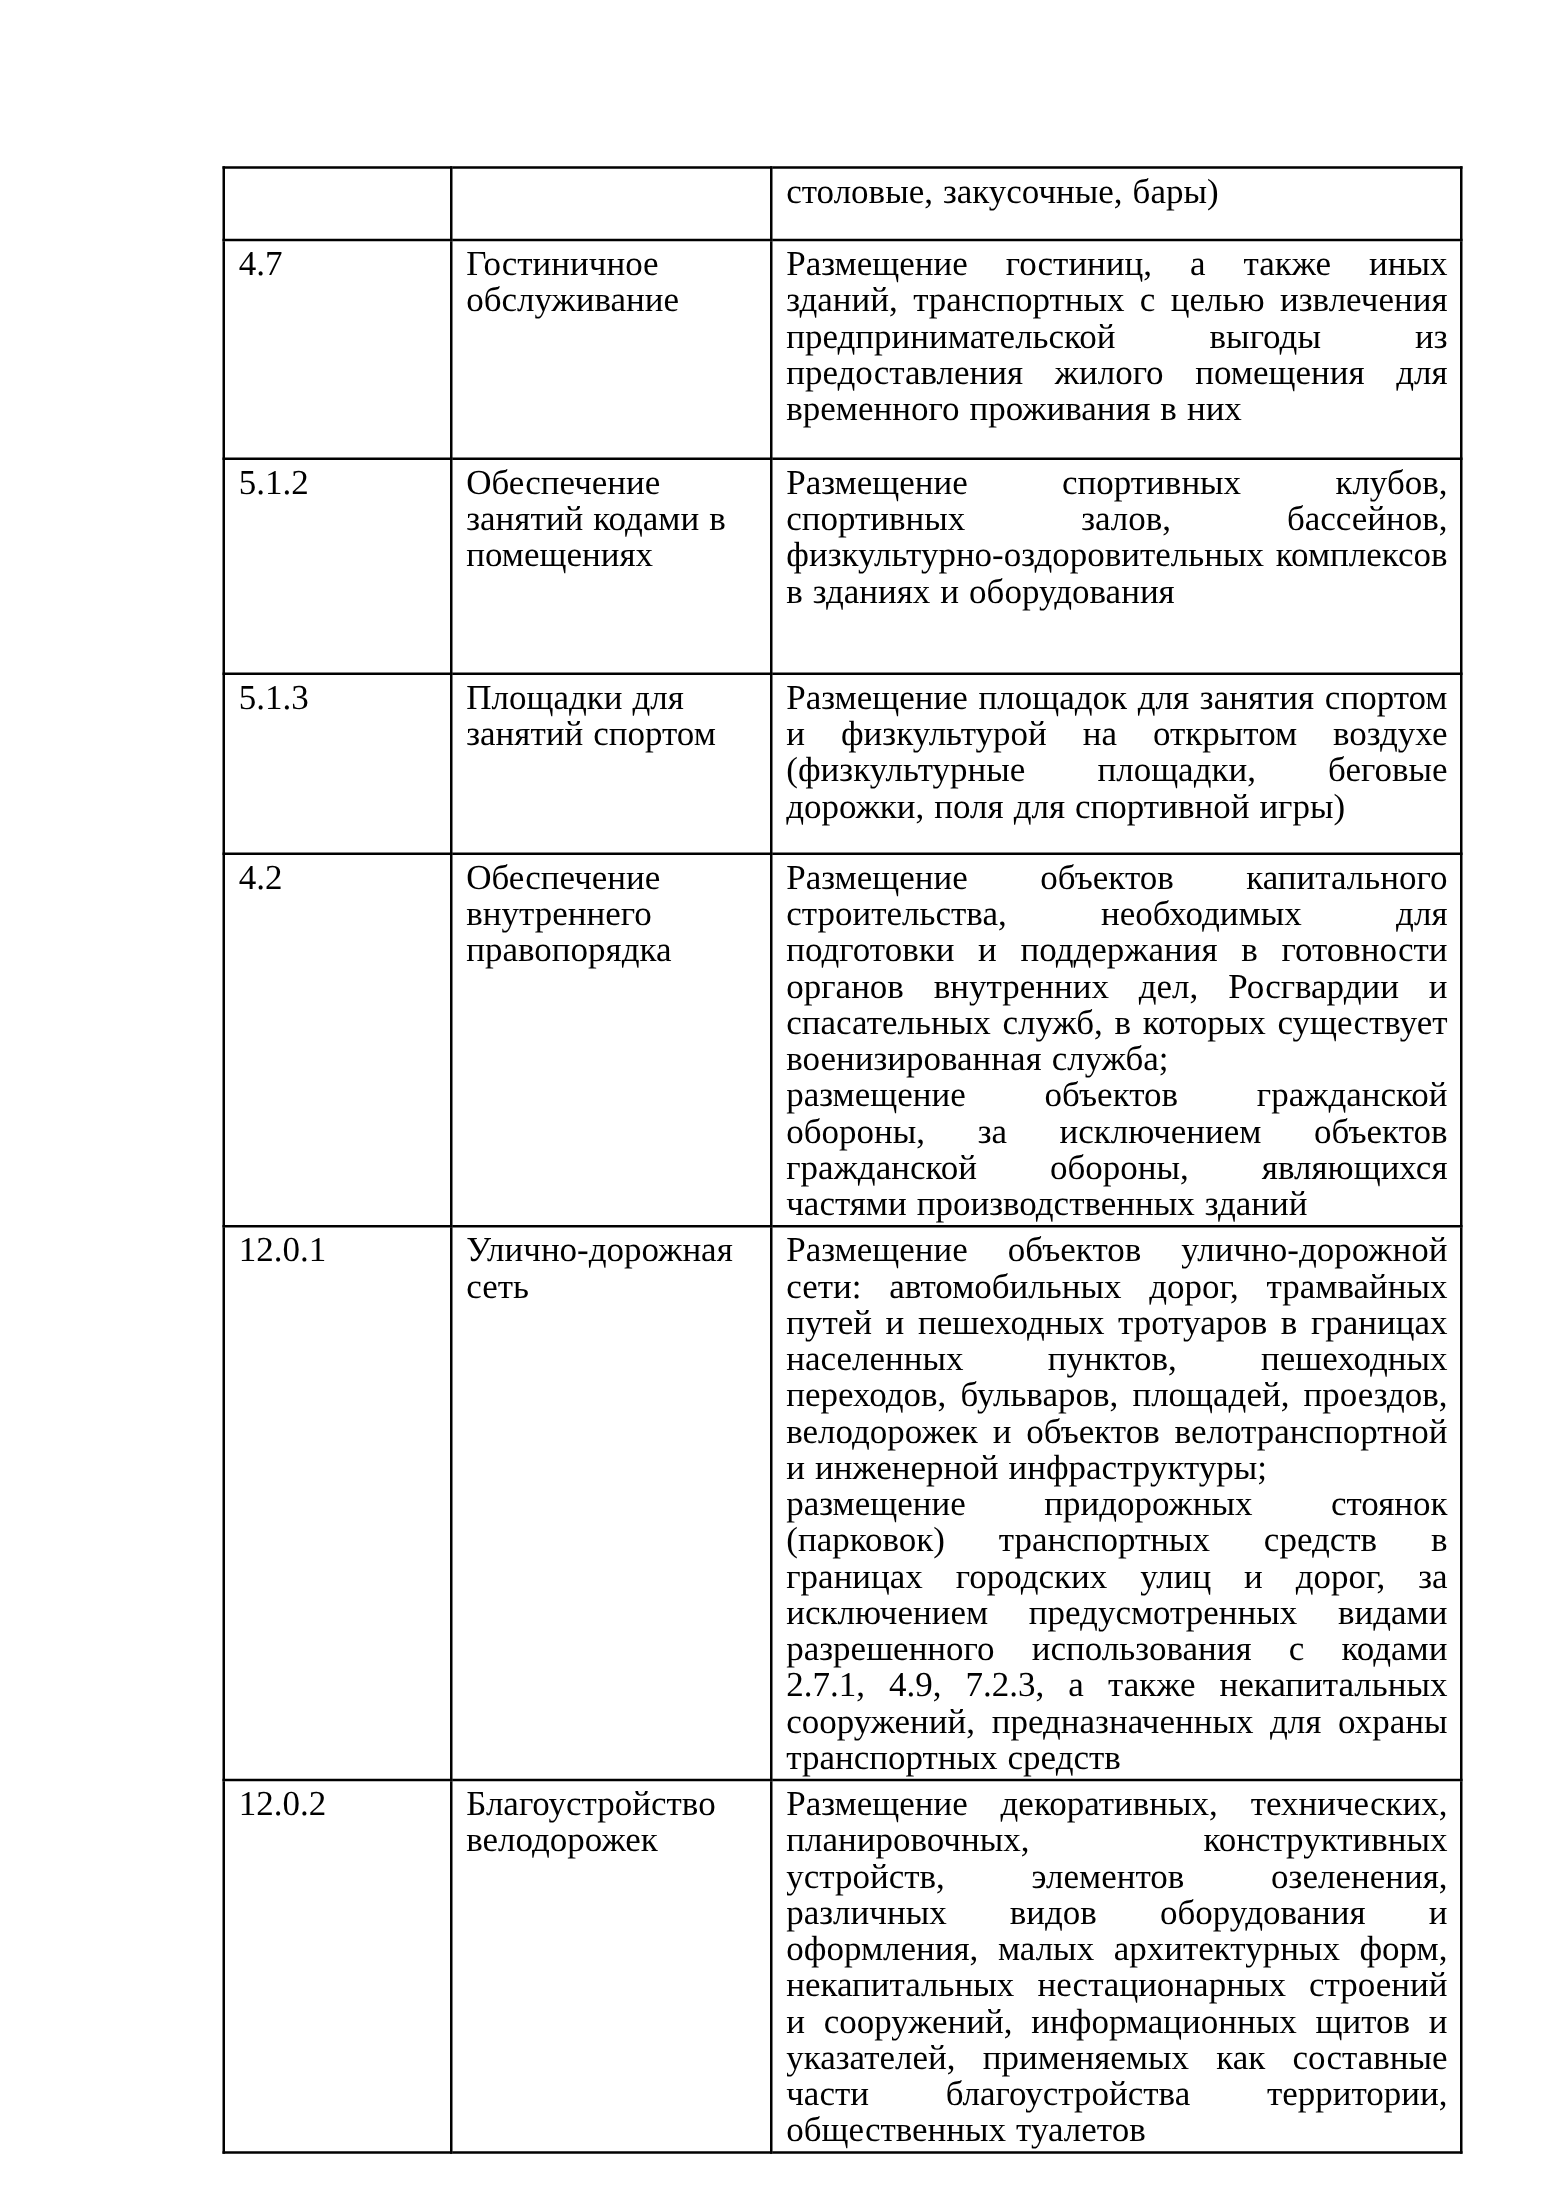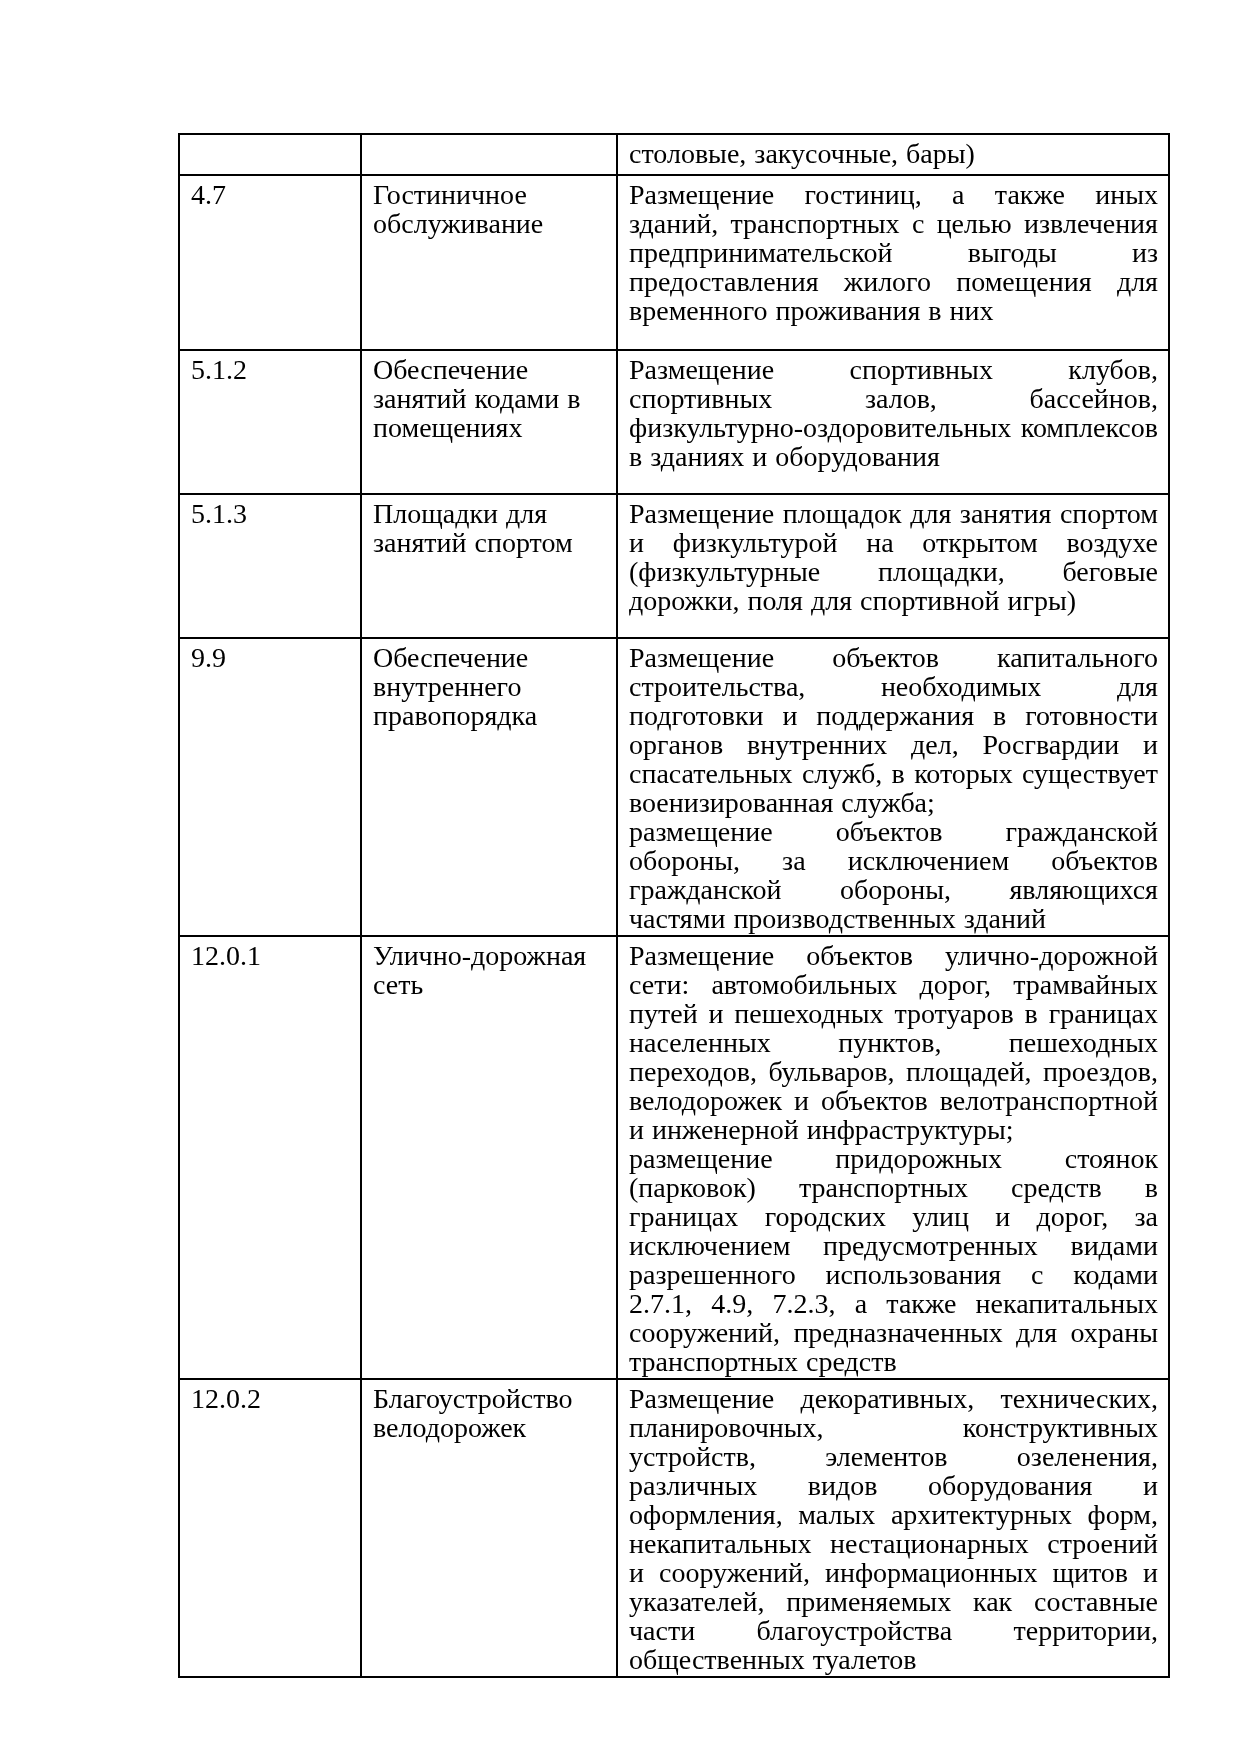--- a/index.html
+++ b/index.html
@@ -39,23 +39,23 @@
     vertical-align: top;
     padding: 4px 10px 2px 11px;
     word-spacing: 1px;
   }
   col.c-code { width: 182px; }
   col.c-name { width: 256px; }
   col.c-desc { width: 552px; }
   td.cell-name { padding-right: 5px; }
   td.cell-desc { text-align: justify; }
   td.cell-desc p { margin: 0; }
-  tr.r0 { height: 41px; }
+  tr.r0 { height: 58px; }
   tr.r1 { height: 175px; }
-  tr.r2 { height: 144px; }
+  tr.r2 { height: 172px; }
   tr.r3 { height: 144px; }
   tr.r4 { height: 259px; }
   tr.r5 { height: 435px; }
   tr.r6 { height: 286px; }
 </style>
 </head>
 <body>
 
 <div class="page">
 
@@ -94,21 +94,21 @@
 
       <tr class="r3">
         <td class="cell-code">5.1.3</td>
         <td class="cell-name">Площадки для занятий спортом</td>
         <td class="cell-desc">
           <p>Размещение площадок для занятия спортом и физкультурой на открытом воздухе (физкультурные площадки, беговые дорожки, поля для спортивной игры)</p>
         </td>
       </tr>
 
       <tr class="r4">
-        <td class="cell-code">9.9</td>
+        <td class="cell-code">4.2</td>
         <td class="cell-name">Обеспечение внутреннего правопорядка</td>
         <td class="cell-desc">
           <p>Размещение объектов капитального строительства, необходимых для подготовки и поддержания в готовности органов внутренних дел, Росгвардии и спасательных служб, в которых существует военизированная служба;</p>
           <p>размещение объектов гражданской обороны, за исключением объектов гражданской обороны, являющихся частями производственных зданий</p>
         </td>
       </tr>
 
       <tr class="r5">
         <td class="cell-code">12.0.1</td>
         <td class="cell-name">Улично-дорожная сеть</td>

